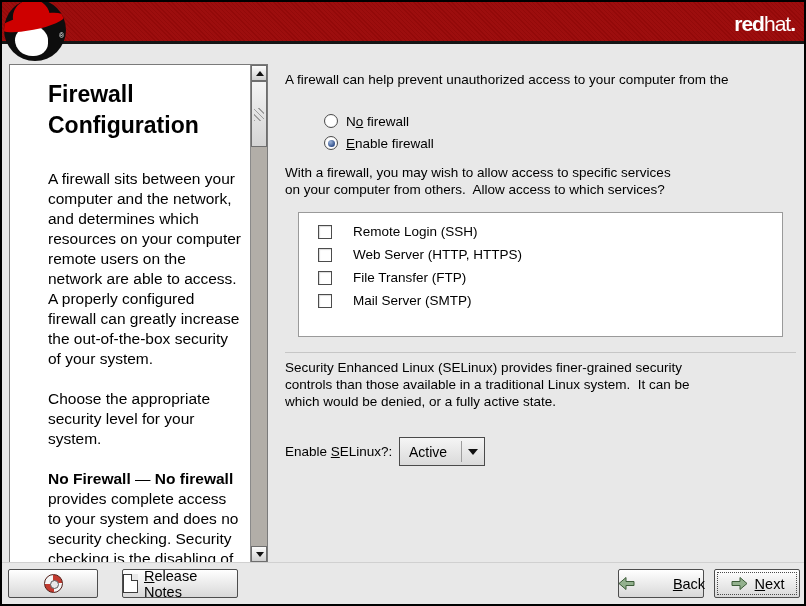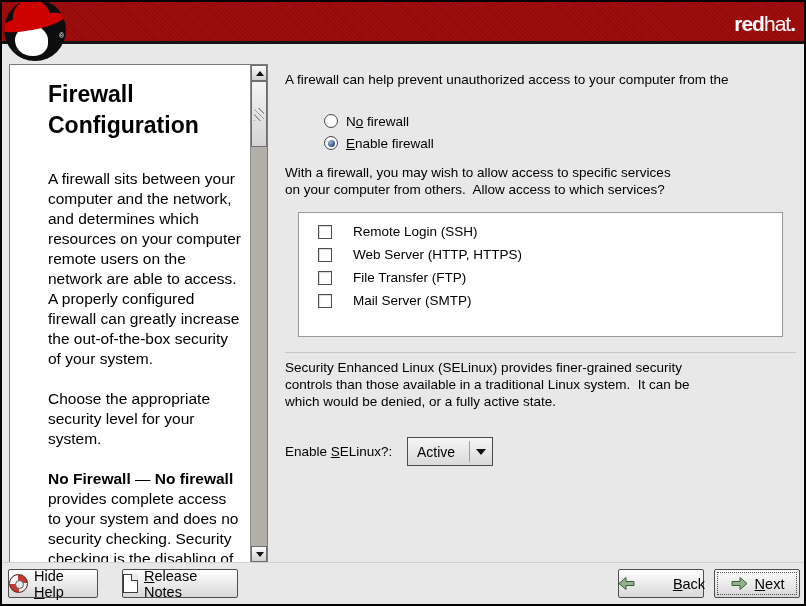--- a/index.html
+++ b/index.html
@@ -103,21 +103,21 @@
   }
 
   .separator { position:absolute; top:350px; left:0; width:511px; border-top:1px solid #c6c6c6; }
 
   .selinux-desc { position:absolute; top:357px; left:0; }
   .selinux-row  { position:absolute; top:435px; left:0; height:29px; display:flex; align-items:flex-end; }
   .selinux-label{ line-height:29px; }
   .combo {
     position:absolute; left:114px; top:0; width:86px; height:29px;
     background:linear-gradient(#f5f5f5,#dadada);
-    border:1px solid #4a4a4a; display:flex; align-items:center; cursor:default;margin-left:8px;
+    border:1px solid #4a4a4a; display:flex; align-items:center; cursor:default;
   }
   .combo-value { flex:1; padding-left:9px; font-size:14px; }
   .combo-sep   { width:1px; height:21px; background:#9d9d9d; }
   .combo-arrow-box { width:22px; display:flex; align-items:center; justify-content:center; }
   .combo-arrow { width:0; height:0; border-left:5px solid transparent; border-right:5px solid transparent; border-top:6px solid #101010; }
 
   
   .footer {
     position:absolute; left:0; right:0; bottom:0; height:42px;
     background:#e8e8e8; border-top:1px solid #d0d0d0;
@@ -250,21 +250,20 @@
             <span class="combo-arrow"></span>
           </span>
       </div>
     </div>
 
   </div>
 
   <div class="footer">
     <div class="btn btn-hide-help">
       <span class="lifebuoy"></span>
-      <span><span>Hide </span><span class="accel">H</span><span>elp</span></span>
     </div>
     <div class="btn btn-release-notes">
       <span class="page-icon"></span>
       <span><span></span><span class="accel">R</span><span>elease Notes</span></span>
     </div>
     <div class="btn btn-back">
       <svg class="arrow-svg" width="19" height="15" viewBox="0 0 19 15">
           <path d="M17 5.5 L9 5.5 L9 1.5 L2 7.5 L9 13.5 L9 9.5 L17 9.5 Z" fill="#93b18e" stroke="#3c5c38" stroke-width="1"></path>
         </svg>
       <span><span></span><span class="accel">B</span><span>ack</span></span>

